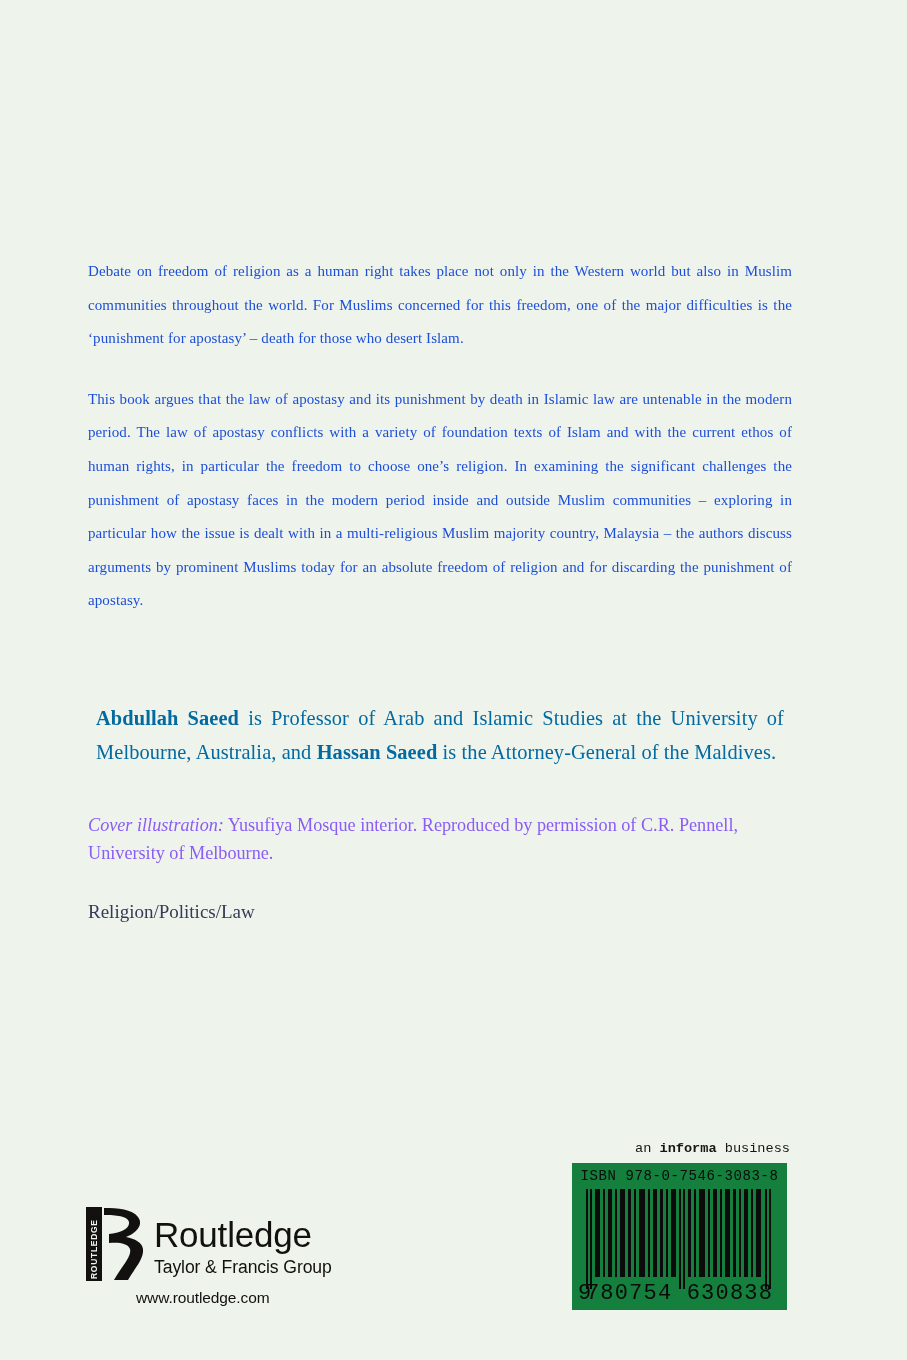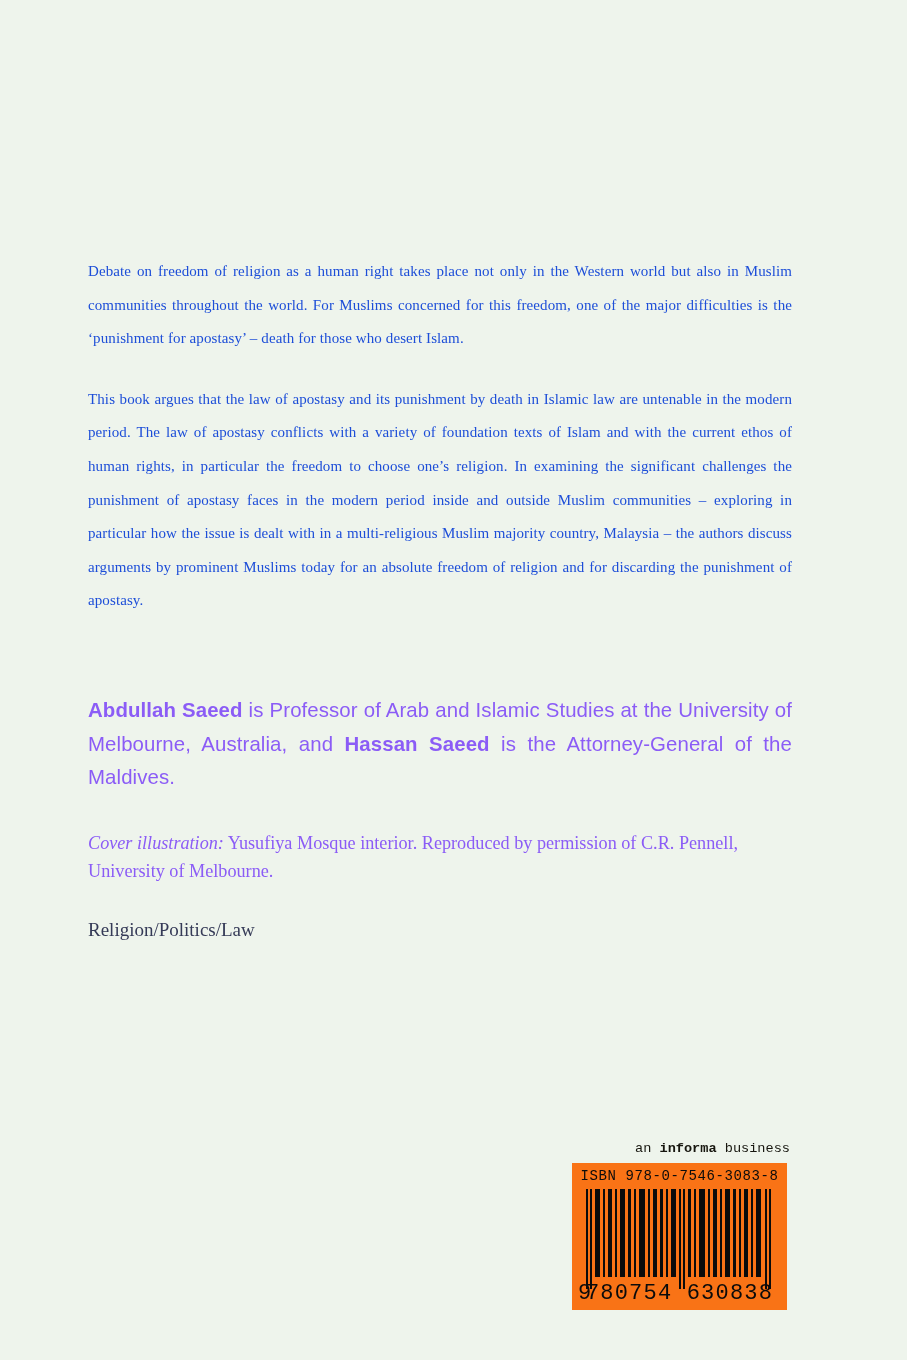--- a/index.html
+++ b/index.html
@@ -35,26 +35,26 @@
     font-size: 15px;
     line-height: 33.6px;
     text-align: justify;
     text-justify: inter-word;
     margin: 0 0 27px 0;
     letter-spacing: 0.1px;
   }
   .blurb:last-child { margin-bottom: 0; }
 
   .bio {
-    color: #8b5cf6;
-    font-family: Liberation Sans, sans-serif;
+    color: #0369a1;
+    font-family: Liberation Serif, serif;
     font-size: 20.4px;
     line-height: 33.6px;
     text-align: justify;
-    margin: 0;
+    margin: 8px;
     letter-spacing: 0.1px;
   }
   .bio b { font-weight: bold; }
 
   .credit {
     color: #8b5cf6;
     font-family: "Liberation Serif", serif;
     font-size: 18.2px;
     line-height: 28px;
     text-align: left;
@@ -170,21 +170,21 @@
   }
   .informa b { font-weight: bold; }
 
   
   .barcode-box {
     position: absolute;
     left: 572px;
     top: 1163px;
     width: 215px;
     height: 147px;
-    background: #f97316;
+    background: #15803d;
   }
   .bc-isbn {
     position: absolute;
     left: 0;
     top: 5px;
     width: 100%;
     text-align: center;
     color: #0b0b0b;
     font-family: "Liberation Mono", monospace;
     font-size: 14px;
@@ -233,20 +233,40 @@
 
     <div class="spacer-credit"></div>
 
     <p class="credit"><i>Cover illustration:</i><span> Yusufiya Mosque interior. Reproduced by permission of C.R. Pennell, University of Melbourne.</span></p>
 
     <div class="spacer-cat"></div>
 
     <p class="category">Religion/Politics/Law</p>
   </div>
 
+  <div class="routledge">
+
+    <div class="rl-mark">
+      <div class="rl-badge">
+        <span>ROUTLEDGE</span>
+      </div>
+      <svg class="rl-swirl" viewBox="0 0 46 76">
+        <path d="M2 2 C 16 2, 30 3, 36 11 C 42 19, 34 27, 24 31 C 33 33, 40 36, 41 43
+                 C 42 53, 33 62, 26 74 L 12 74 C 20 60, 30 50, 28 43 C 26 37, 16 36, 7 37
+                 L 7 28 C 18 27, 28 23, 27 16 C 26 10, 14 9, 2 9 Z" fill="#13110f"></path>
+      </svg>
+    </div>
+
+    <div class="rl-words">
+      <div class="rl-name">Routledge</div>
+      <div class="rl-sub">Taylor &amp; Francis Group</div>
+    </div>
+
+    <div class="rl-url">www.routledge.com</div>
+  </div>
 
   <div class="informa"><span>an </span><b>informa</b><span> business</span></div>
 
   <div class="barcode-box">
 
     <div class="bc-isbn">ISBN 978-0-7546-3083-8</div>
 
     <svg class="bc-bars" viewBox="0 0 188 100" preserveAspectRatio="none">
       <g fill="#0b0b0b">
         <rect x="0" y="0" width="2" height="100"></rect>

